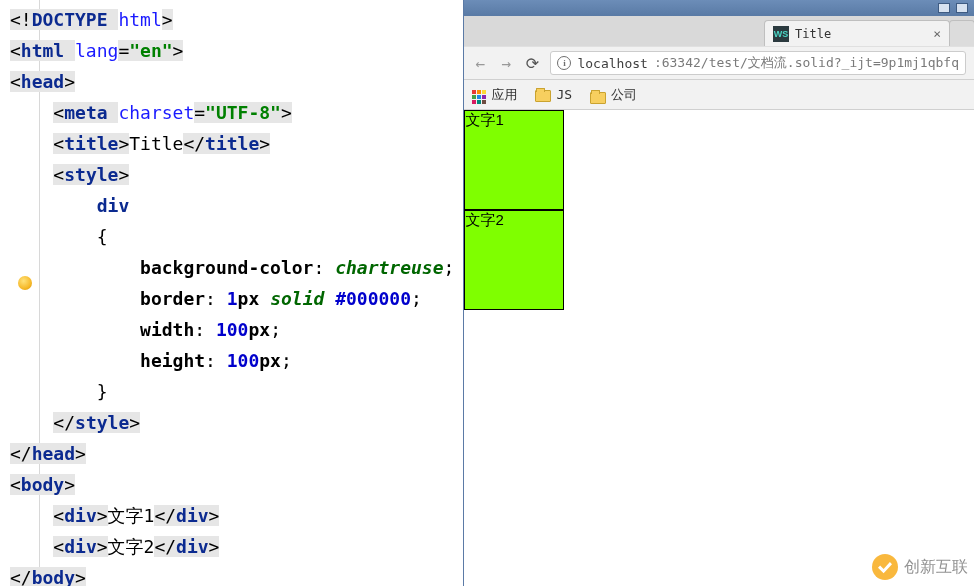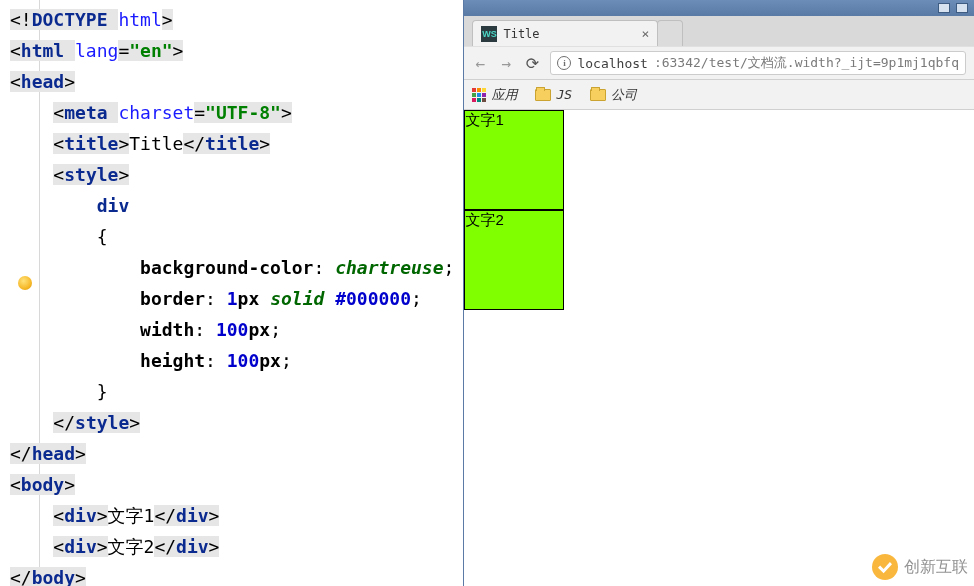--- a/index.html
+++ b/index.html
@@ -74,20 +74,21 @@
     gap:6px;
   }
   .win-btn { width:12px; height:10px; background:#d7e2f0; border:1px solid #3e5b82; }
   .tabstrip {
     height:30px;
     background:#d9d9d9;
     display:flex;
     align-items:flex-end;
     padding-left:8px;
     gap:0;
+    justify-content:flex-end;
   }
   .tab {
     height:26px;
     background:#f2f2f2;
     border:1px solid #bfbfbf;
     border-bottom:none;
     border-radius:4px 4px 0 0;
     min-width:186px;
     display:flex;
     align-items:center;
@@ -165,21 +166,21 @@
   .apps-icon span:nth-child(2){background:#fb8c00}
   .apps-icon span:nth-child(3){background:#fdd835}
   .apps-icon span:nth-child(4){background:#43a047}
   .apps-icon span:nth-child(5){background:#1e88e5}
   .apps-icon span:nth-child(6){background:#8e24aa}
   .apps-icon span:nth-child(7){background:#d81b60}
   .apps-icon span:nth-child(8){background:#00897b}
   .apps-icon span:nth-child(9){background:#6d4c41}
   .folder-icon { width:16px; height:12px; background:#f7cf5f; border:1px solid #caa330; border-radius:1px; position:relative; }
   .folder-icon::before { content:""; position:absolute; left:0; top:-3px; width:7px; height:3px; background:#f7cf5f; border:1px solid #caa330; border-bottom:none; border-radius:1px 1px 0 0; }
-  .bm-item { display:flex; align-items:center; gap:5px;font-style:italic; }
+  .bm-item { display:flex; align-items:flex-end; gap:5px; }
   .viewport {
     flex:1;
     background:#fff;
     padding:0;
     position:relative;
   }
   .rendered-box {
     width:100px; height:100px;
     background:#7fff00;
     border:1px solid #000;
@@ -236,21 +237,21 @@
       <div class="tab inactive"></div>
     </div>
 
     <div class="addr-row">
       <span class="nav-icon">←</span>
       <span class="nav-icon">→</span>
       <span class="nav-icon enabled">⟳</span>
       <div class="omnibox">
         <span class="site-icon">i</span>
         <span class="url-host">localhost</span>
-          <span class="url-rest">:63342/test/文档流.width?_ijt=9p1mj1qbfq</span>
+          <span class="url-rest">:63342/test/文档流.solid?_ijt=9p1mj1qbfq</span>
       </div>
     </div>
 
     <div class="bm-row">
       <div class="bm-item">
         <div class="apps-icon">
             <span></span>
             <span></span>
             <span></span>
             <span></span>

